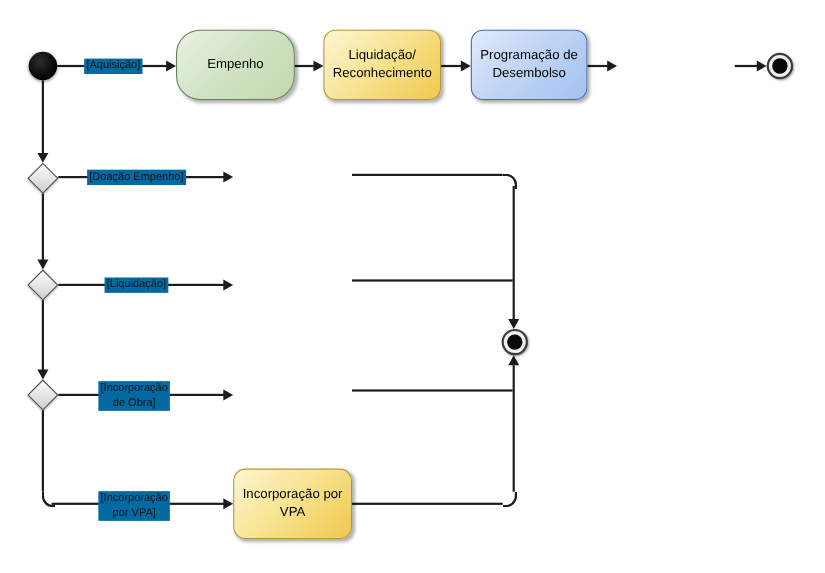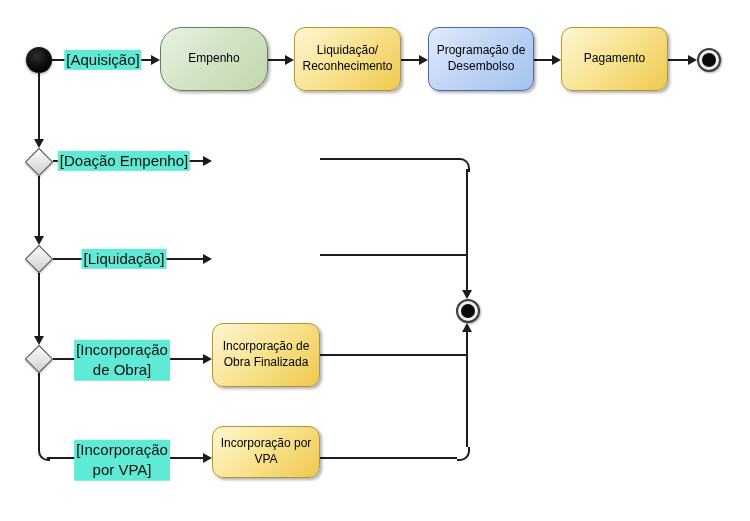--- a/index.html
+++ b/index.html
@@ -75,22 +75,22 @@
     position: absolute;
     left: 3px; top: 3px;
     width: 14px; height: 14px;
     border-radius: 50%;
     background: #0a0a0a;
   }
   
   .edge-label {
     position: absolute;
     transform: translate(-50%, -50%);
-    background: #5eead4;
-    font-size: 15px;
+    background: #0369a1;
+    font-size: 10px;
     line-height: 1.35;
     color: #111;
     text-align: center;
     white-space: pre-line;
     padding: 0 2px;
   }
 </style>
 </head>
 <body>
 
@@ -157,40 +157,33 @@
   <div class="action yellow" style="left:294px;top:27px;width:107px;height:64px">
     <span class="lbl">Liquidação/
 Reconhecimento</span>
   </div>
 
   <div class="action blue" style="left:428px;top:27px;width:106px;height:64px">
     <span class="lbl">Programação de
 Desembolso</span>
   </div>
 
-  <div class="action yellow" style="left:561px;top:27px;width:107px;height:64px">
-    <span class="lbl">Pagamento</span>
-  </div>
 
   <div class="end-node" style="left:697px;top:48px">
     <div class="dot"></div>
   </div>
 
   <div class="diamond" style="left:29px;top:152px"></div>
   <div class="diamond" style="left:29px;top:249px"></div>
   <div class="diamond" style="left:29px;top:349px"></div>
 
 
 
-  <div class="action yellow" style="left:212px;top:323px;width:108px;height:64px">
-    <span class="lbl">Incorporação de
-Obra Finalizada</span>
-  </div>
 
-  <div class="action yellow" style="left:212px;top:426px;width:108px;height:52px">
+  <div class="action yellow" style="left:212px;top:426px;width:108px;height:64px">
     <span class="lbl">Incorporação por
 VPA</span>
   </div>
 
   <div class="end-node" style="left:456px;top:299px">
     <div class="dot"></div>
   </div>
 
   <div class="edge-label" style="left:103px;top:60px">[Aquisição]</div>
   <div class="edge-label" style="left:124px;top:161px">[Doação Empenho]</div>

